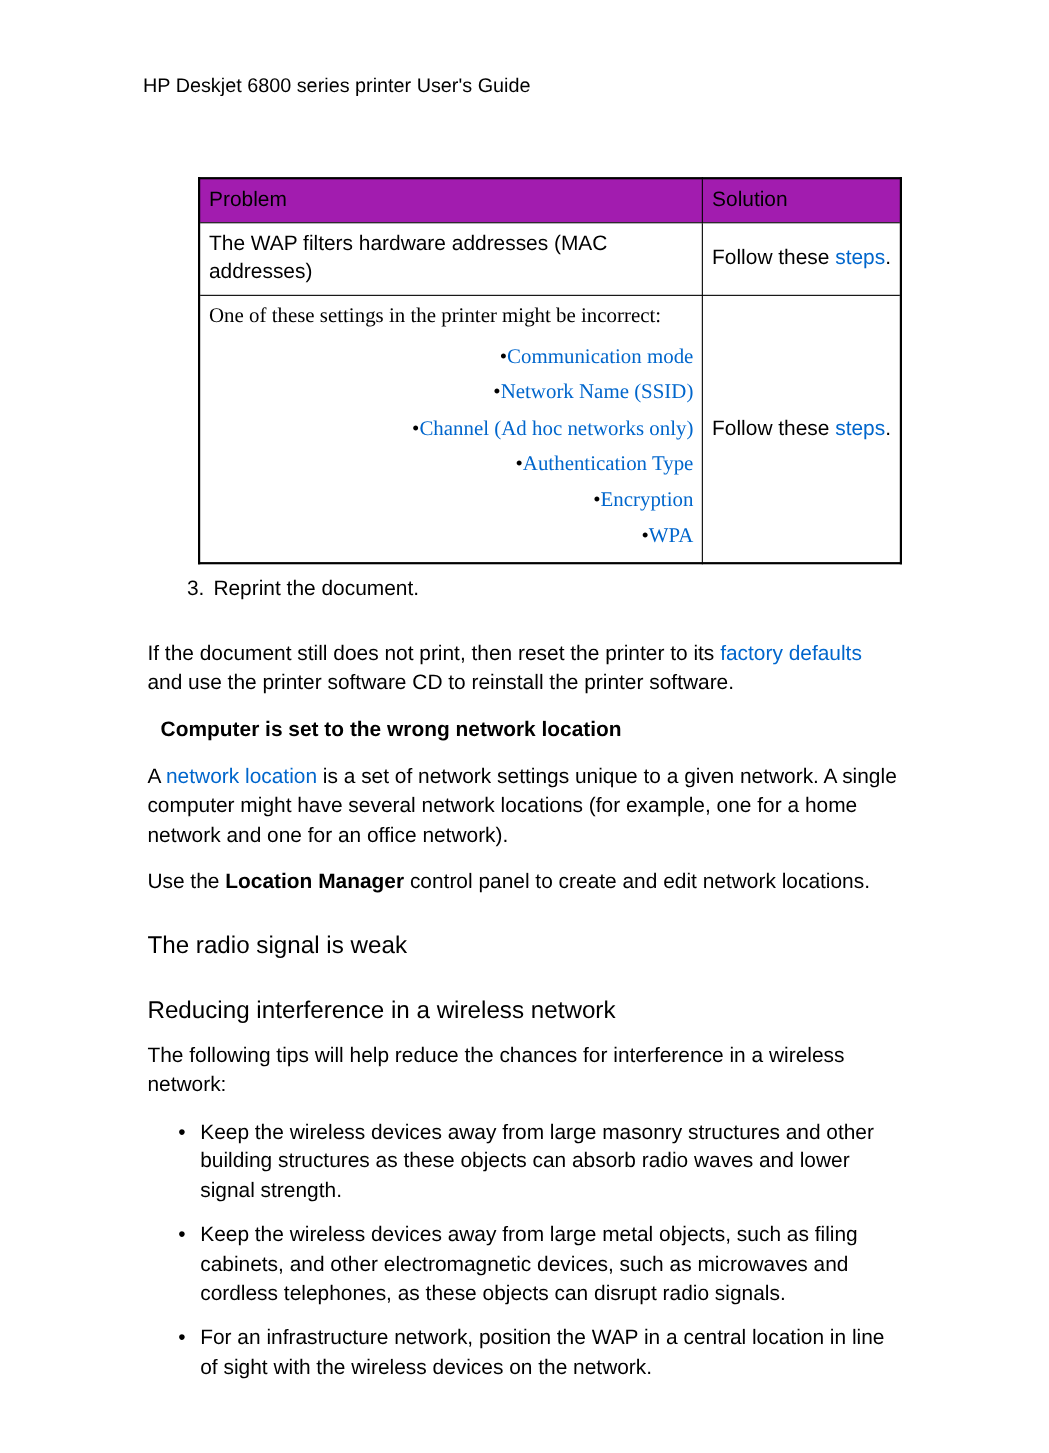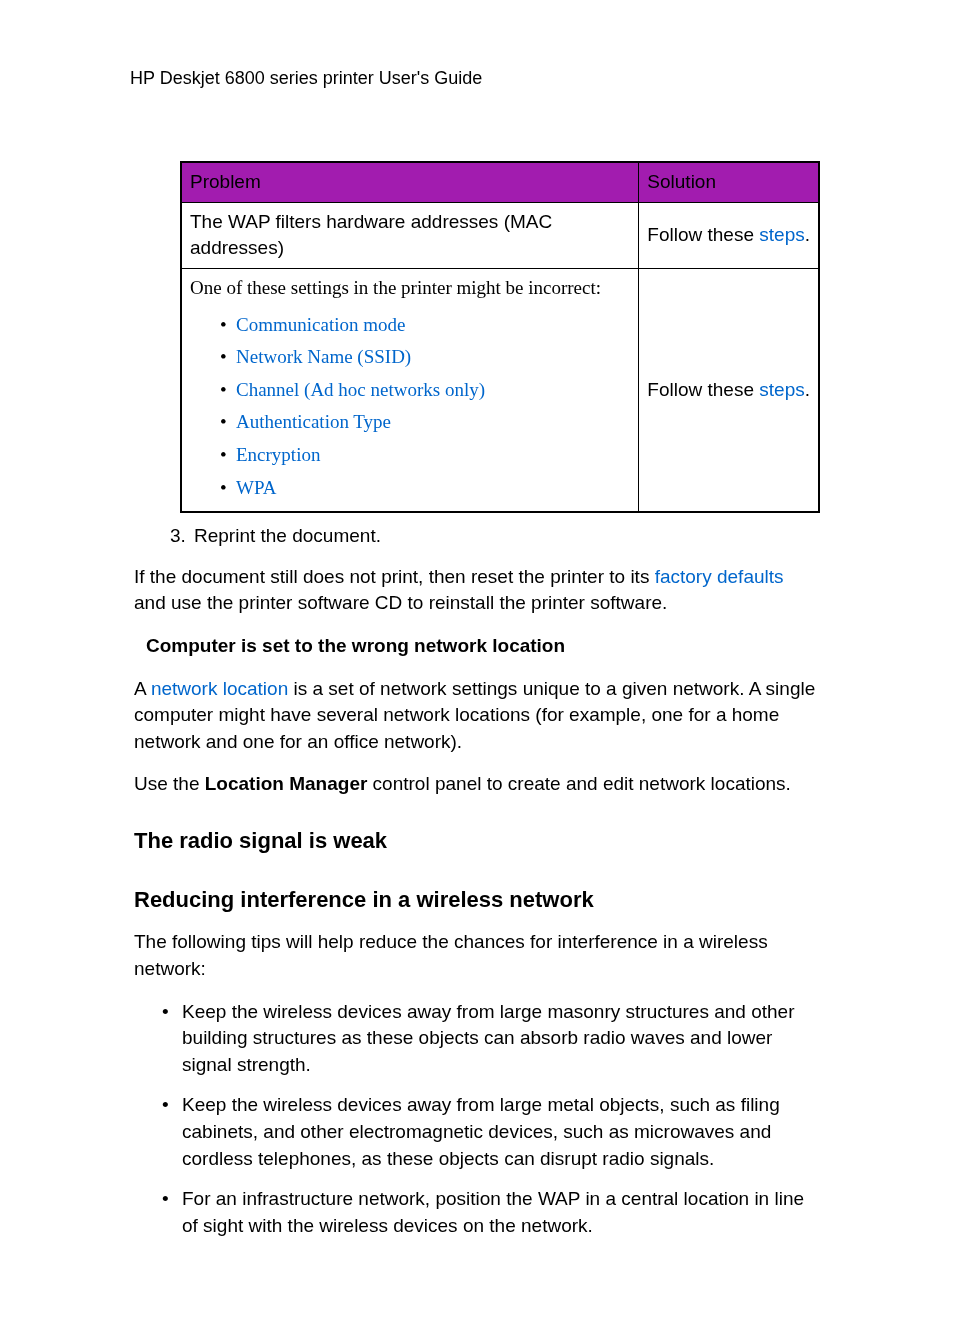--- a/index.html
+++ b/index.html
@@ -43,40 +43,41 @@
       text-align: center;
     }
     .link { color: #0066cc; }
     .cell-intro { margin-bottom: 10px; }
     ul.settings-list {
       list-style: none;
       padding-left: 30px;
     }
     ul.settings-list li {
       margin-bottom: 6px;
+      text-align: right;
     }
     ul.settings-list li::before {
       content: "•";
       display: inline-block;
       width: 16px;
     }
     .ol-item {
       margin-top: 10px;
       margin-left: 36px;
-      margin-bottom: 14px;
+      margin-bottom: 32px;
     }
     .ol-marker { display: inline-block; width: 24px; }
     .bold-heading {
       font-weight: bold;
       margin-left: 12px;
       margin-bottom: 14px;
     }
     h2.section {
       font-size: 22px;
-      font-weight: bold;
+      font-weight: normal;
       margin-top: 28px;
       margin-bottom: 14px;
     }
     ul.tips {
       list-style: none;
       padding-left: 28px;
     }
     ul.tips li {
       position: relative;
       padding-left: 20px;

